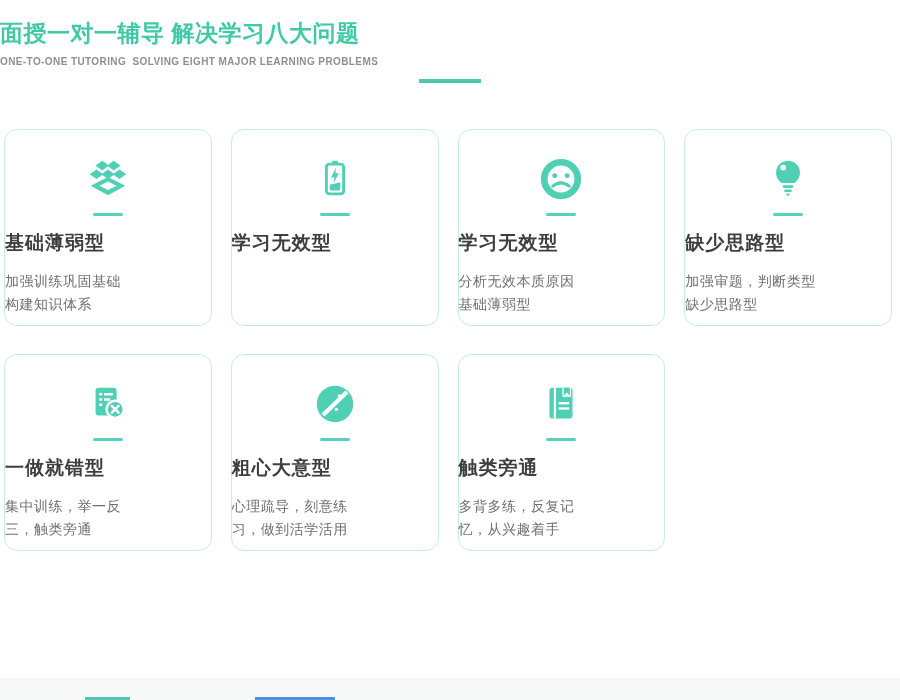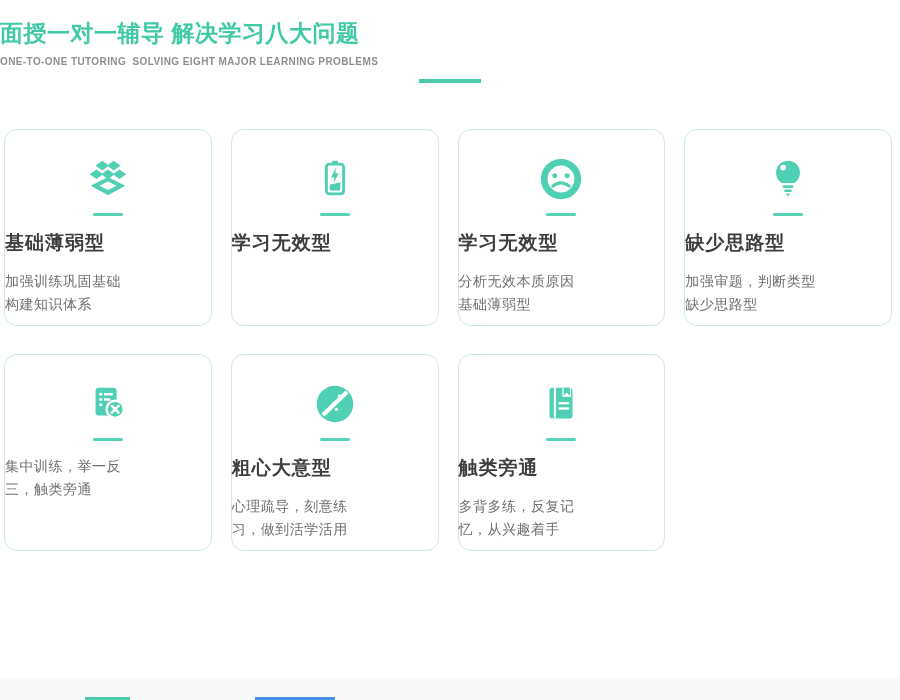--- a/index.html
+++ b/index.html
@@ -156,20 +156,21 @@
               <rect x="19.8" y="12.5" width="9.5" height="2.6" fill="#fff"></rect>
     <rect x="15" y="18" width="3" height="2.6" fill="#fff"></rect>
               <rect x="19.8" y="18" width="6.5" height="2.6" fill="#fff"></rect>
     <rect x="15" y="23.5" width="3" height="2.6" fill="#fff"></rect>
     <circle cx="31.5" cy="29.5" r="9" fill="#4fd0b5" stroke="#fff" stroke-width="2.6"></circle>
     <path d="M28,26 L35,33 M35,26 L28,33" stroke="#fff" stroke-width="2.6" stroke-linecap="round"></path>
             </svg>
           </span>
         </div>
     <div class="card-divider"></div>
+    <h3 class="card-title">一做就错型</h3>
     <p class="card-desc">
       <span>集中训练，举一反</span><br>
       <span>三，触类旁通</span>
     </p>
   </div>
 
   <div class="card">
     <div class="icon-wrap">
           <span>
             <svg viewBox="0 0 48 48" width="46" height="46">

